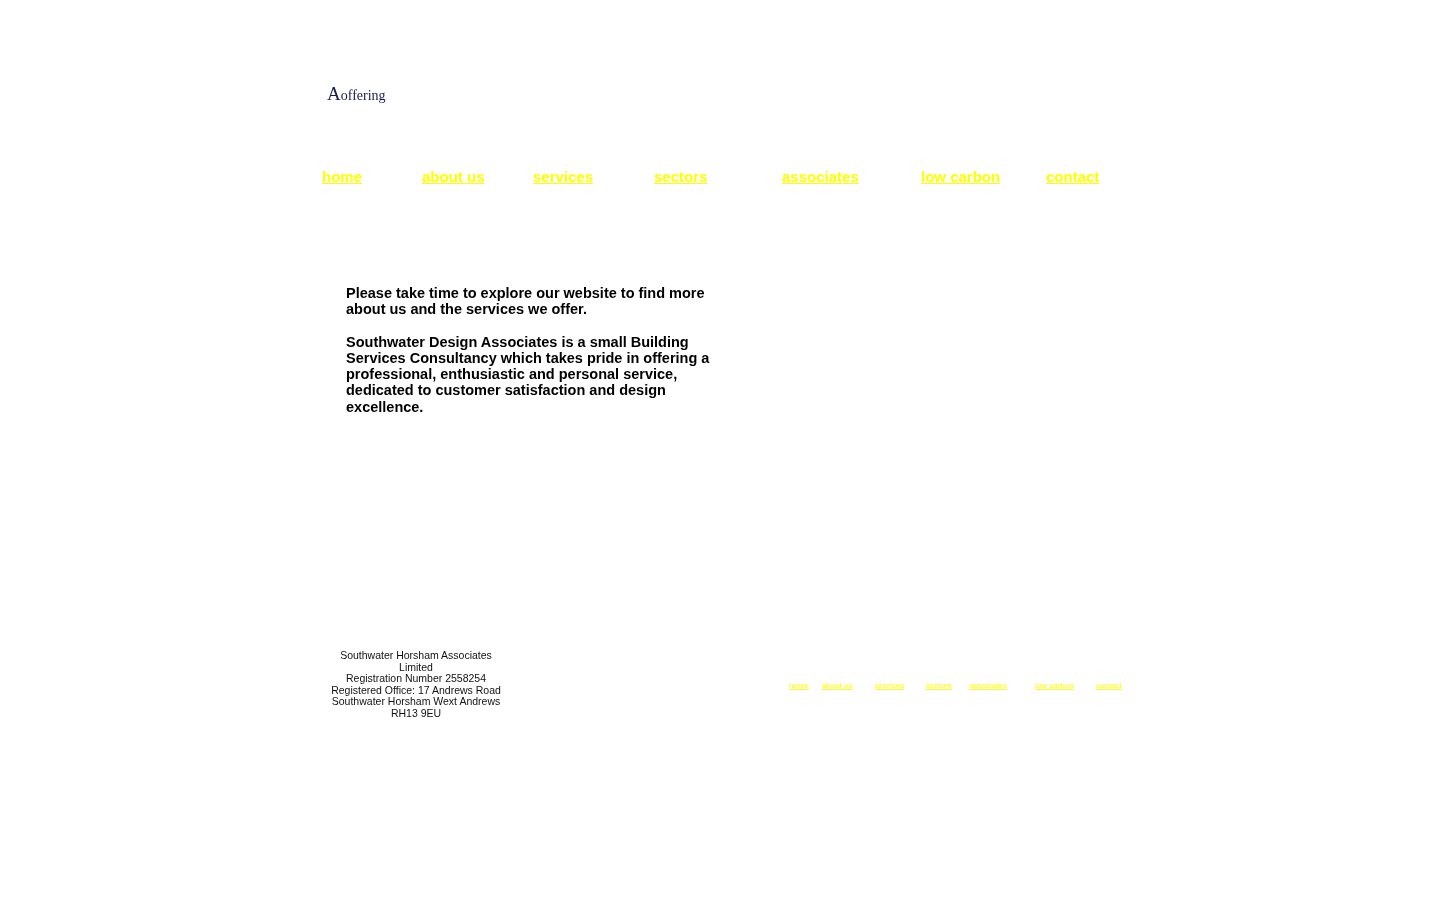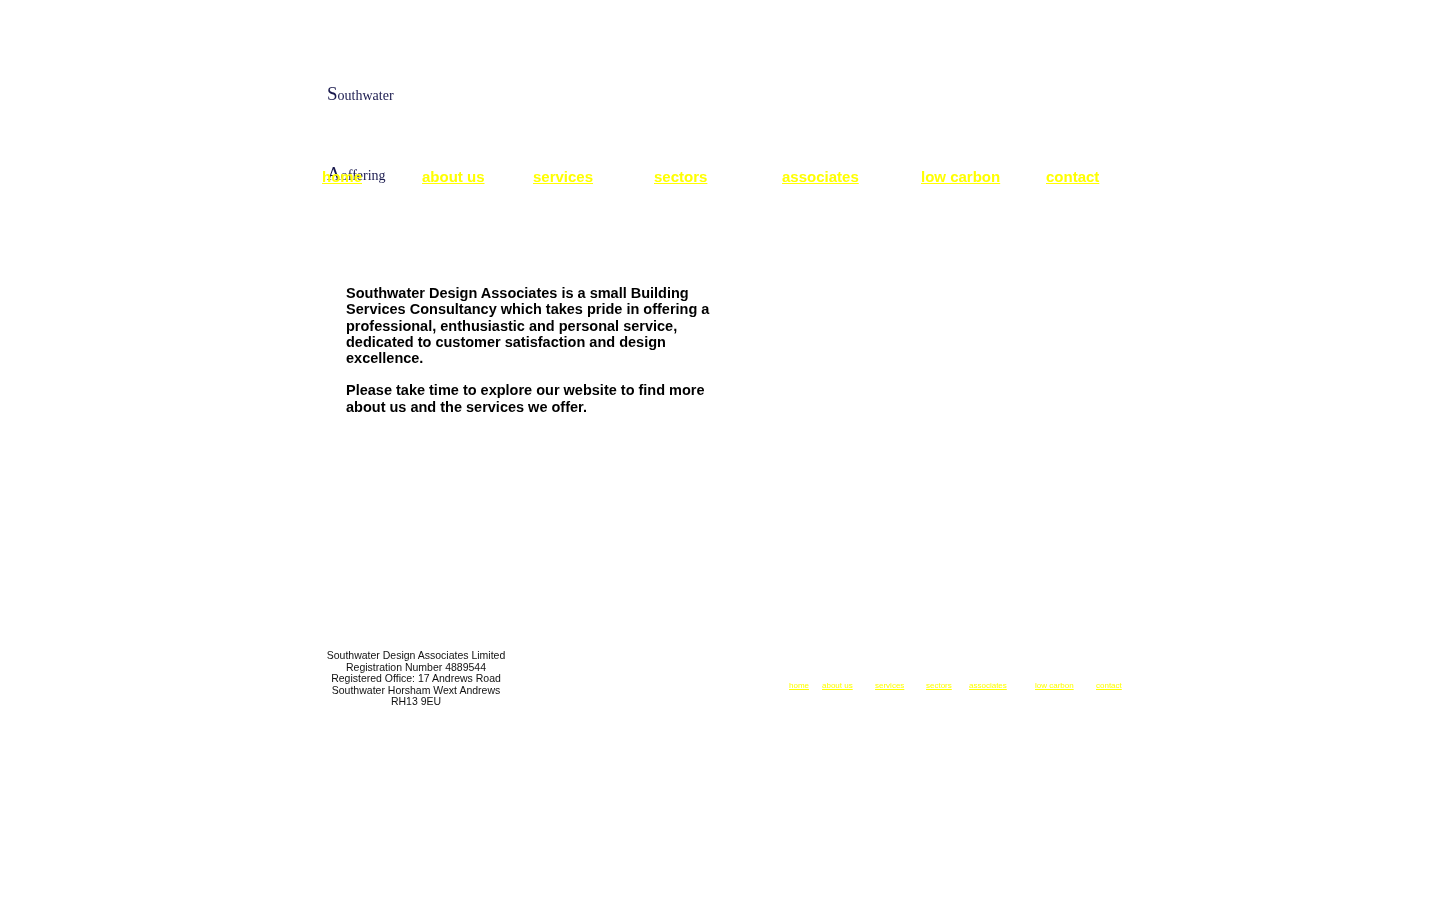--- a/index.html
+++ b/index.html
@@ -111,45 +111,42 @@
   #footer-nav a.f3 { left: 137px; }
   #footer-nav a.f4 { left: 180px; }
   #footer-nav a.f5 { left: 246px; }
   #footer-nav a.f6 { left: 307px; }
 </style>
 </head>
 <body>
 
 <div id="logo">
   <div class="logo-line">
-    <span class="cap">S</span><span class="rest">outhwater</span>
-  </div>
-  <div class="logo-line">
     <span class="cap">A</span><span class="rest">offering</span>
   </div>
 </div>
 
 <nav id="main-nav">
   <a href="#" class="n0">home</a>
   <a href="#" class="n1">about us</a>
   <a href="#" class="n2">services</a>
   <a href="#" class="n3">sectors</a>
   <a href="#" class="n4">associates</a>
   <a href="#" class="n5">low carbon</a>
   <a href="#" class="n6">contact</a>
 </nav>
 
 <div id="intro">
+  <p>Please take time to explore our website to find more about us and the services we offer.</p>
   <p>Southwater Design Associates is a small Building Services Consultancy which takes pride in offering a professional, enthusiastic and personal service, dedicated to customer satisfaction and design excellence.</p>
-  <p>Please take time to explore our website to find more about us and the services we offer.</p>
 </div>
 
 <div id="company-info">
-  <div>Southwater Design Associates Limited</div>
-  <div>Registration Number 4889544</div>
+  <div>Southwater Horsham Associates Limited</div>
+  <div>Registration Number 2558254</div>
   <div>Registered Office: 17 Andrews Road</div>
   <div>Southwater Horsham Wext Andrews</div>
   <div>RH13 9EU</div>
 </div>
 
 <nav id="footer-nav">
   <a href="#" class="f0">home</a>
   <a href="#" class="f1">about us</a>
   <a href="#" class="f2">services</a>
   <a href="#" class="f3">sectors</a>

